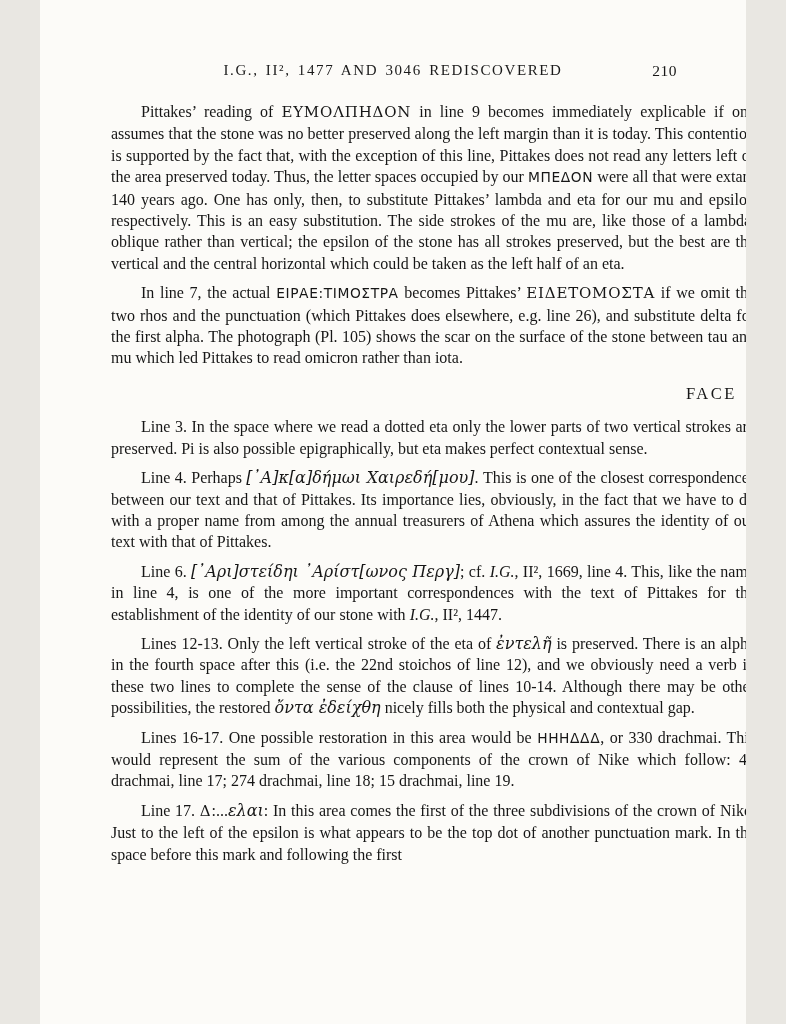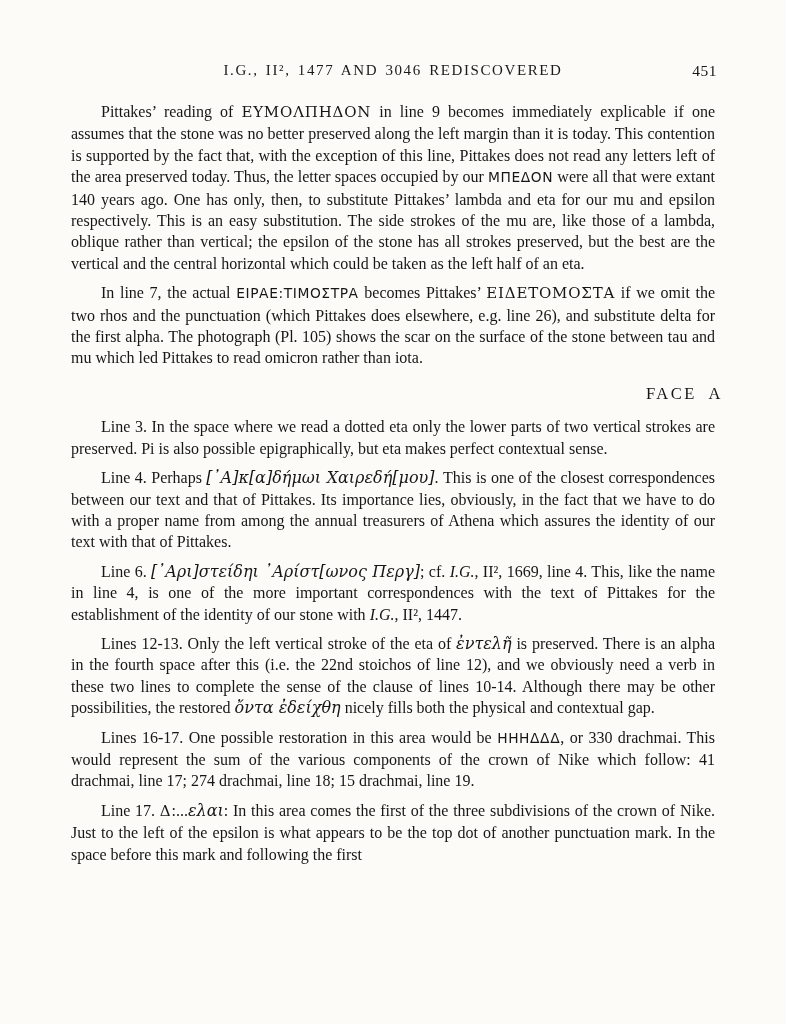--- a/index.html
+++ b/index.html
@@ -3,21 +3,21 @@
 <meta charset="utf-8">
 <style>
   html, body {
     margin: 0;
     padding: 0;
     background: #e9e7e2;
     font-family: "Liberation Serif", serif;
   }
   .page {
     position: relative;
-    width: 786px;
+    width: 706px;
     height: 1024px;
     margin: 0 auto;
     background: #fcfbf8;
     color: #161616;
     overflow: hidden;
     box-sizing: border-box;
   }
   .running-head {
     position: absolute;
     top: 62px;
@@ -81,21 +81,21 @@
     font-size: 16px;
   }
   .t-i  { font-style: italic; }
 </style>
 </head>
 <body>
 
 <div class="page">
   <div class="running-head">
     <span class="title">I.G., II², 1477 AND 3046 REDISCOVERED</span>
-    <span class="pageno">451</span>
+    <span class="pageno">210</span>
   </div>
 
   <div class="doc-body" id="doc-body">
       <p class="para"><span class="t-n">Pittakes’ reading of </span><span class="t-gc">ΕΥΜΟΛΠΗΔΟΝ</span><span class="t-n"> in line 9 becomes immediately explicable if one assumes that the stone was no better preserved along the left margin than it is today.  This contention is supported by the fact that, with the exception of this line, Pittakes does not read any letters left of the area preserved today.  Thus, the letter spaces occupied by our </span><span class="t-gs">ΜΠΕΔΟΝ</span><span class="t-n"> were all that were extant 140 years ago.  One has only, then, to substitute Pittakes’ lambda and eta for our mu and epsilon respectively. This is an easy substitution.  The side strokes of the mu are, like those of a lambda, oblique rather than vertical; the epsilon of the stone has all strokes preserved, but the best are the vertical and the central horizontal which could be taken as the left half of an eta.</span></p>
       <p class="para"><span class="t-n">In line 7, the actual </span><span class="t-gs">ΕΙΡΑΕ:ΤΙΜΟΣΤΡΑ</span><span class="t-n"> becomes Pittakes’ </span><span class="t-gc">ΕΙΔΕΤΟΜΟΣΤΑ</span><span class="t-n"> if we omit the two rhos and the punctuation (which Pittakes does elsewhere, e.g. line 26), and substitute delta for the first alpha.  The photograph (Pl. 105) shows the scar on the surface of the stone between tau and mu which led Pittakes to read omicron rather than iota.</span></p>
       <div class="face-heading">FACE A</div>
       <p class="para"><span class="t-n">Line 3.  In the space where we read a dotted eta only the lower parts of two vertical strokes are preserved.  Pi is also possible epigraphically, but eta makes perfect contextual sense.</span></p>
       <p class="para"><span class="t-n">Line 4.  Perhaps </span><span class="t-gi">[᾿Α]κ[α]δήμωι Χαιρεδή[μου]</span><span class="t-n">.  This is one of the closest correspondences between our text and that of Pittakes.  Its importance lies, obviously, in the fact that we have to do with a proper name from among the annual treasurers of Athena which assures the identity of our text with that of Pittakes.</span></p>
       <p class="para"><span class="t-n">Line 6.  </span><span class="t-gi">[᾿Αρι]στείδηι ᾿Αρίστ[ωνος Περγ]</span><span class="t-n">; cf. </span><span class="t-i">I.G.</span><span class="t-n">, II², 1669, line 4.  This, like the name in line 4, is one of the more important correspondences with the text of Pittakes for the establishment of the identity of our stone with </span><span class="t-i">I.G.</span><span class="t-n">, II², 1447.</span></p>
       <p class="para"><span class="t-n">Lines 12-13.  Only the left vertical stroke of the eta of </span><span class="t-gi">ἐντελῆ</span><span class="t-n"> is preserved.  There is an alpha in the fourth space after this (i.e. the 22nd stoichos of line 12), and we obviously need a verb in these two lines to complete the sense of the clause of lines 10-14.  Although there may be other possibilities, the restored </span><span class="t-gi">ὄντα ἐδείχθη</span><span class="t-n"> nicely fills both the physical and contextual gap.</span></p>

